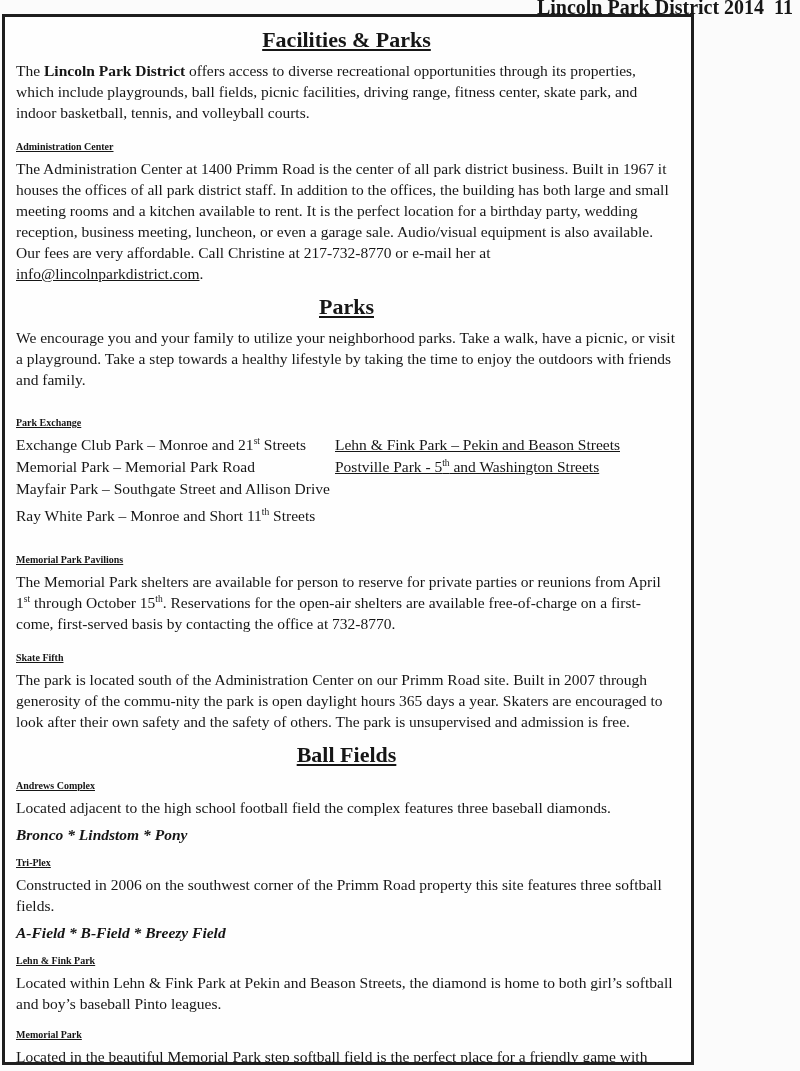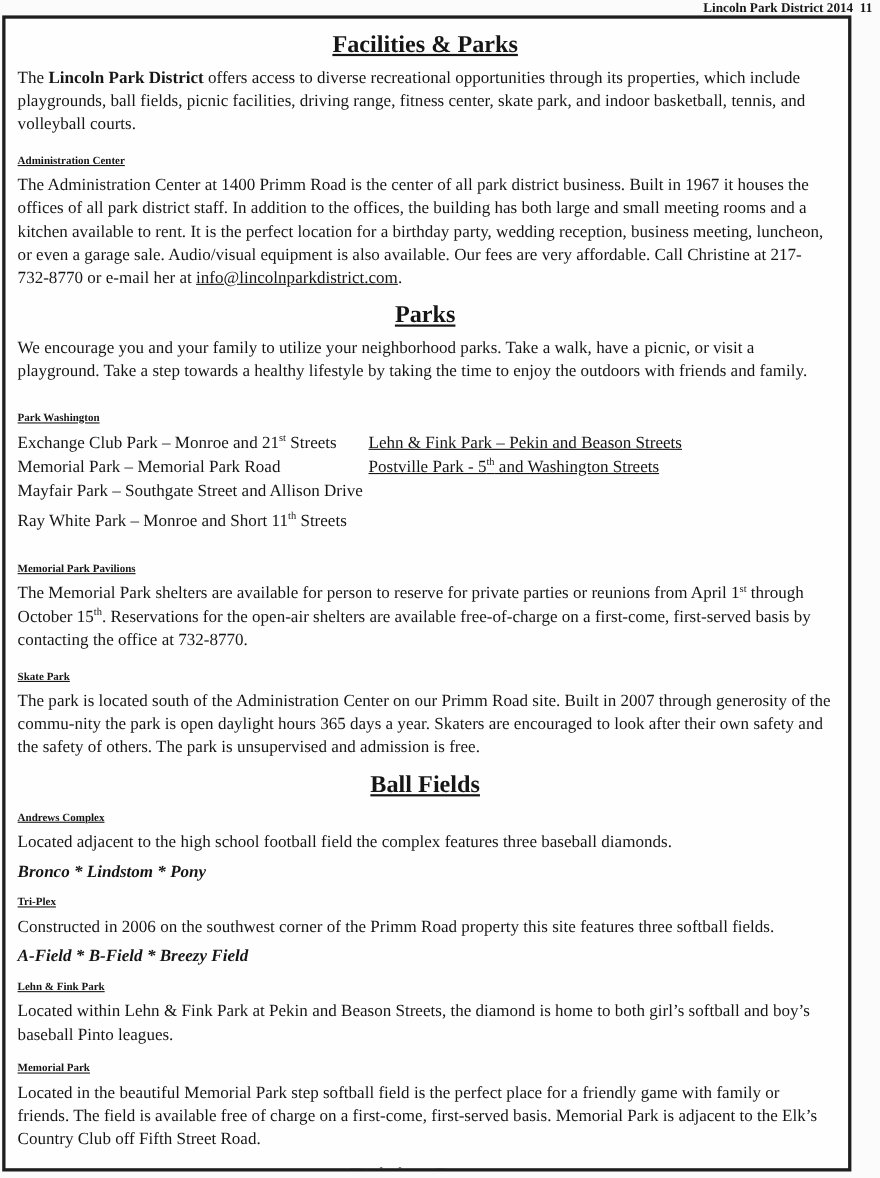--- a/index.html
+++ b/index.html
@@ -7,27 +7,27 @@
     margin: 0; padding: 0;
     width: 800px; height: 1071px;
     background: #fbfbfb;
     font-family: "Liberation Serif", "DejaVu Serif", serif;
     color: #161616;
   }
   .page-header {
     position: absolute;
     top: -1px; right: 7px;
     font-weight: 700;
-    font-size: 12px;
+    font-size: 20px;
     line-height: 16px;
   }
   .content-box {
     position: absolute;
     top: 14px; left: 2px;
-    width: 772px; height: 1051px;
+    width: 692px; height: 1051px;
     border: 3px solid #1e1e1e;
     background: #fefefe;
     padding: 6px 14px 0 11px;
     overflow: hidden;
   }
   .sec-title {
     margin: 4px 0 7px;
     text-align: center;
     font-size: 22px;
     line-height: 26px;
@@ -83,39 +83,39 @@
 
   <p><span>The </span><span class="bold">Lincoln Park District</span><span> offers access to diverse recreational opportunities through its properties, which include playgrounds, ball fields, picnic facilities, driving range, fitness center, skate park, and indoor basketball, tennis, and volleyball courts.</span></p>
 
   <h2 class="sub-head mt-md">Administration Center</h2>
   <p><span>The Administration Center at 1400 Primm Road is the center of all park district business. Built in 1967 it houses the offices of all park district staff. In addition to the offices, the building has both large and small meeting rooms and a kitchen available to rent. It is the perfect location for a birthday party, wedding reception, business meeting, luncheon, or even a garage sale. Audio/visual equipment is also available. Our fees are very affordable. Call Christine at 217-732-8770 or e-mail her at </span><a href="#" class="email-link">info@lincolnparkdistrict.com</a><span>.</span></p>
 
   <h1 class="sec-title mt-sm">Parks</h1>
 
   <p>We encourage you and your family to utilize your neighborhood parks. Take a walk, have a picnic, or visit a playground. Take a step towards a healthy lifestyle by taking the time to enjoy the outdoors with friends and family.</p>
 
-  <h2 class="sub-head mt-lg">Park Washington</h2>
+  <h2 class="sub-head mt-lg">Park Exchange</h2>
 
   <div class="loc-wrap">
     <div class="loc-col-left">
       <div class="loc-row"><span>Exchange Club Park – Monroe and 21</span><span class="sup">st</span><span> Streets</span></div>
       <div class="loc-row"><span>Memorial Park – Memorial Park Road</span></div>
       <div class="loc-row"><span>Mayfair Park – Southgate Street and Allison Drive</span></div>
       <div class="loc-row spaced"><span>Ray White Park – Monroe and Short 11</span><span class="sup">th</span><span> Streets</span></div>
     </div>
     <div class="loc-col-right">
       <div class="loc-row"><span>Lehn &amp; Fink Park – Pekin and Beason Streets</span></div>
       <div class="loc-row"><span>Postville Park - 5</span><span class="sup">th</span><span> and Washington Streets</span></div>
     </div>
   </div>
 
   <h2 class="sub-head mt-lg">Memorial Park Pavilions</h2>
   <p><span>The Memorial Park shelters are available for person to reserve for private parties or reunions from April 1</span><span class="sup">st</span><span> through October 15</span><span class="sup">th</span><span>. Reservations for the open-air shelters are available free-of-charge on a first-come, first-served basis by contacting the office at 732-8770.</span></p>
 
-  <h2 class="sub-head mt-md">Skate Park</h2>
+  <h2 class="sub-head mt-md">Skate Fifth</h2>
   <p>The park is located south of the Administration Center on our Primm Road site. Built in 2007 through generosity of the commu-nity the park is open daylight hours 365 days a year. Skaters are encouraged to look after their own safety and the safety of others. The park is unsupervised and admission is free.</p>
 
   <h1 class="sec-title mt-sm">Ball Fields</h1>
 
   <h2 class="sub-head">Andrews Complex</h2>
   <p>Located adjacent to the high school football field the complex features three baseball diamonds.</p>
   <p class="teams">Bronco * Lindstom * Pony</p>
 
   <h2 class="sub-head mt-sm">Tri-Plex</h2>
   <p>Constructed in 2006 on the southwest corner of the Primm Road property this site features three softball fields.</p>

